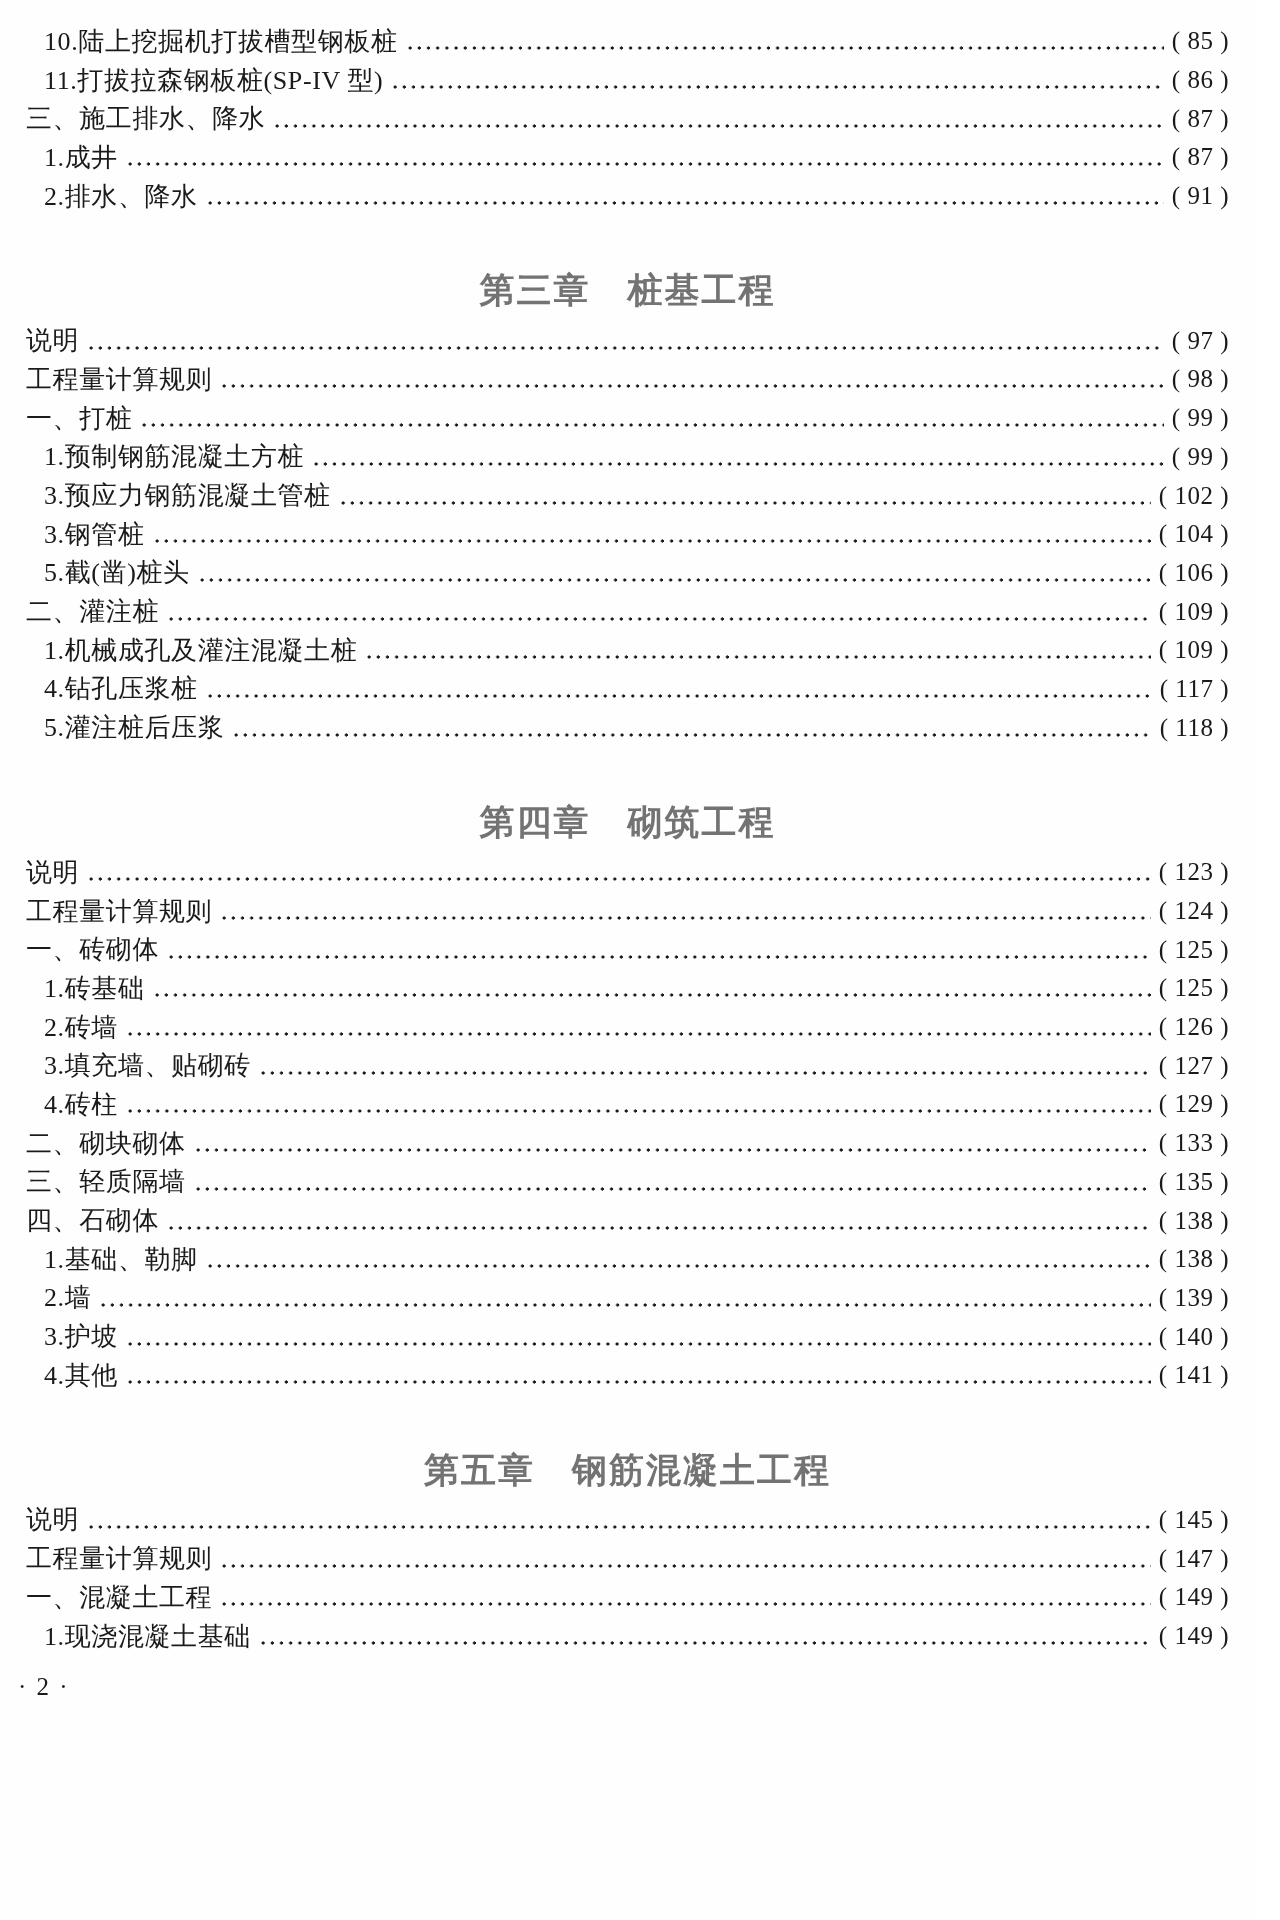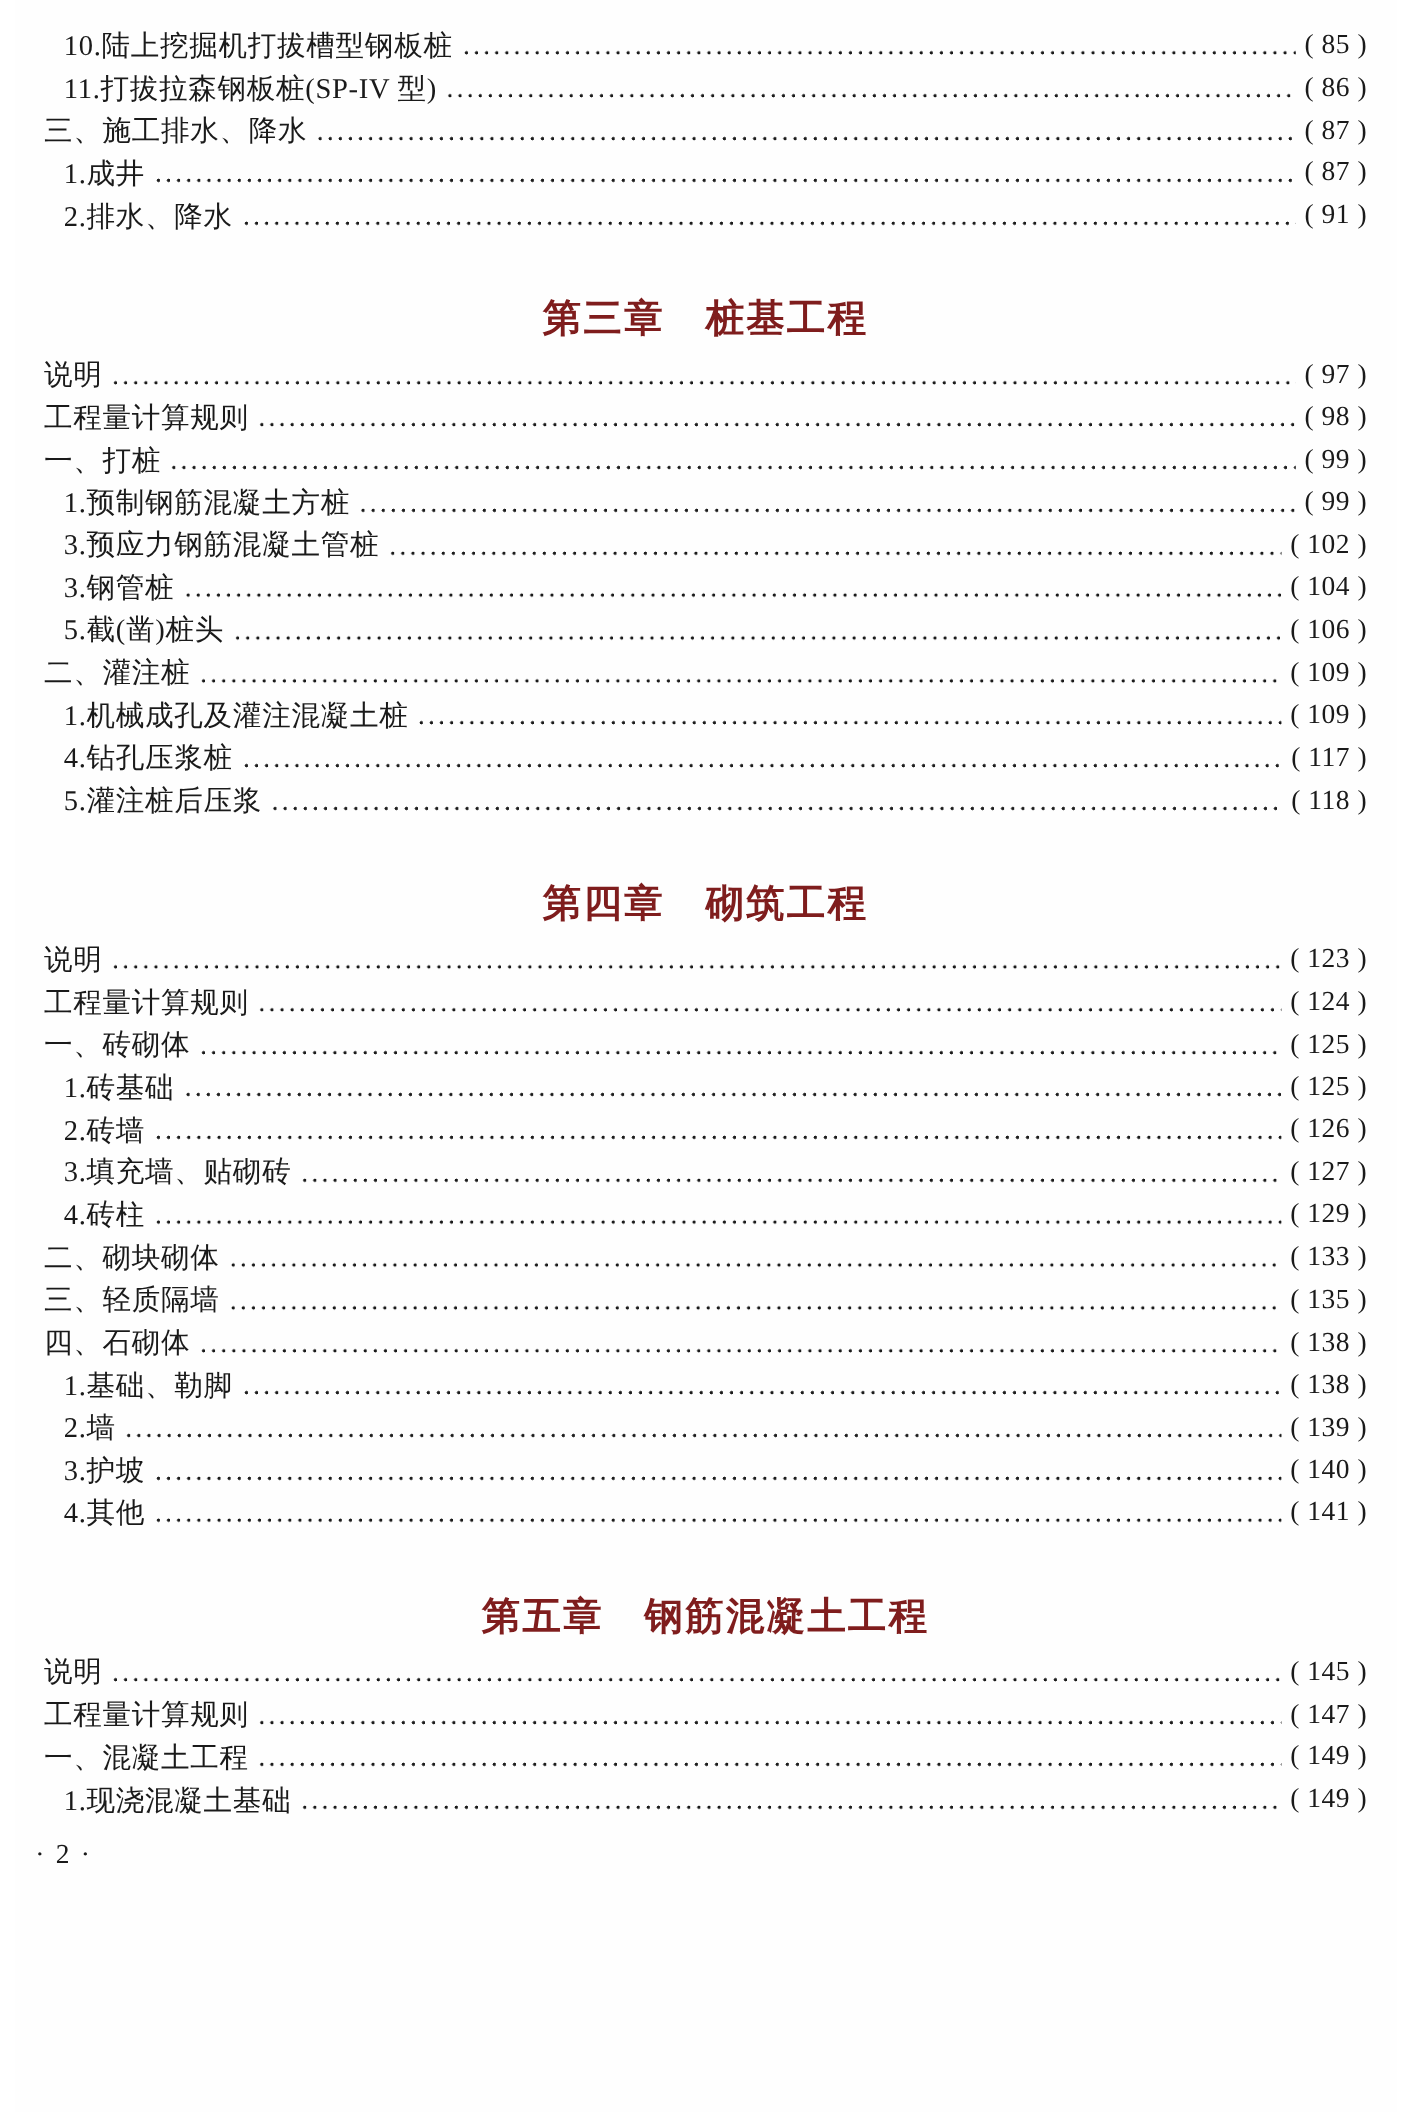--- a/index.html
+++ b/index.html
@@ -9,21 +9,20 @@
   }
   .page {
     position: relative;
     width: 1256px;
     height: 1920px;
     background: #fefefe;
     color: #1a1a1a;
     font-family: "Liberation Serif", "DejaVu Serif", serif;
     overflow: hidden;
     box-sizing: border-box;
-    margin-left: 14px;
   }
   .content {
     padding: 22px 27px 0 26px;
   }
   .toc-row {
     display: flex;
     align-items: center;
     height: 38.7px;
     font-size: 26px;
     letter-spacing: 0.6px;
@@ -51,21 +50,21 @@
     letter-spacing: 0.5px;
   }
   .chapter-heading {
     font-family: "Liberation Sans", "DejaVu Sans", sans-serif;
     font-weight: 700;
     font-size: 35px;
     line-height: 42px;
     text-align: center;
     letter-spacing: 2px;
     margin: 54px 0 10px 0;
-    color: #7f1d1d;
+    color: #737373;
   }
   .footer {
     margin: 18px 0 0 18px;
     font-size: 25px;
     letter-spacing: 2px;
   }
 </style>
 </head>
 <body>
 

